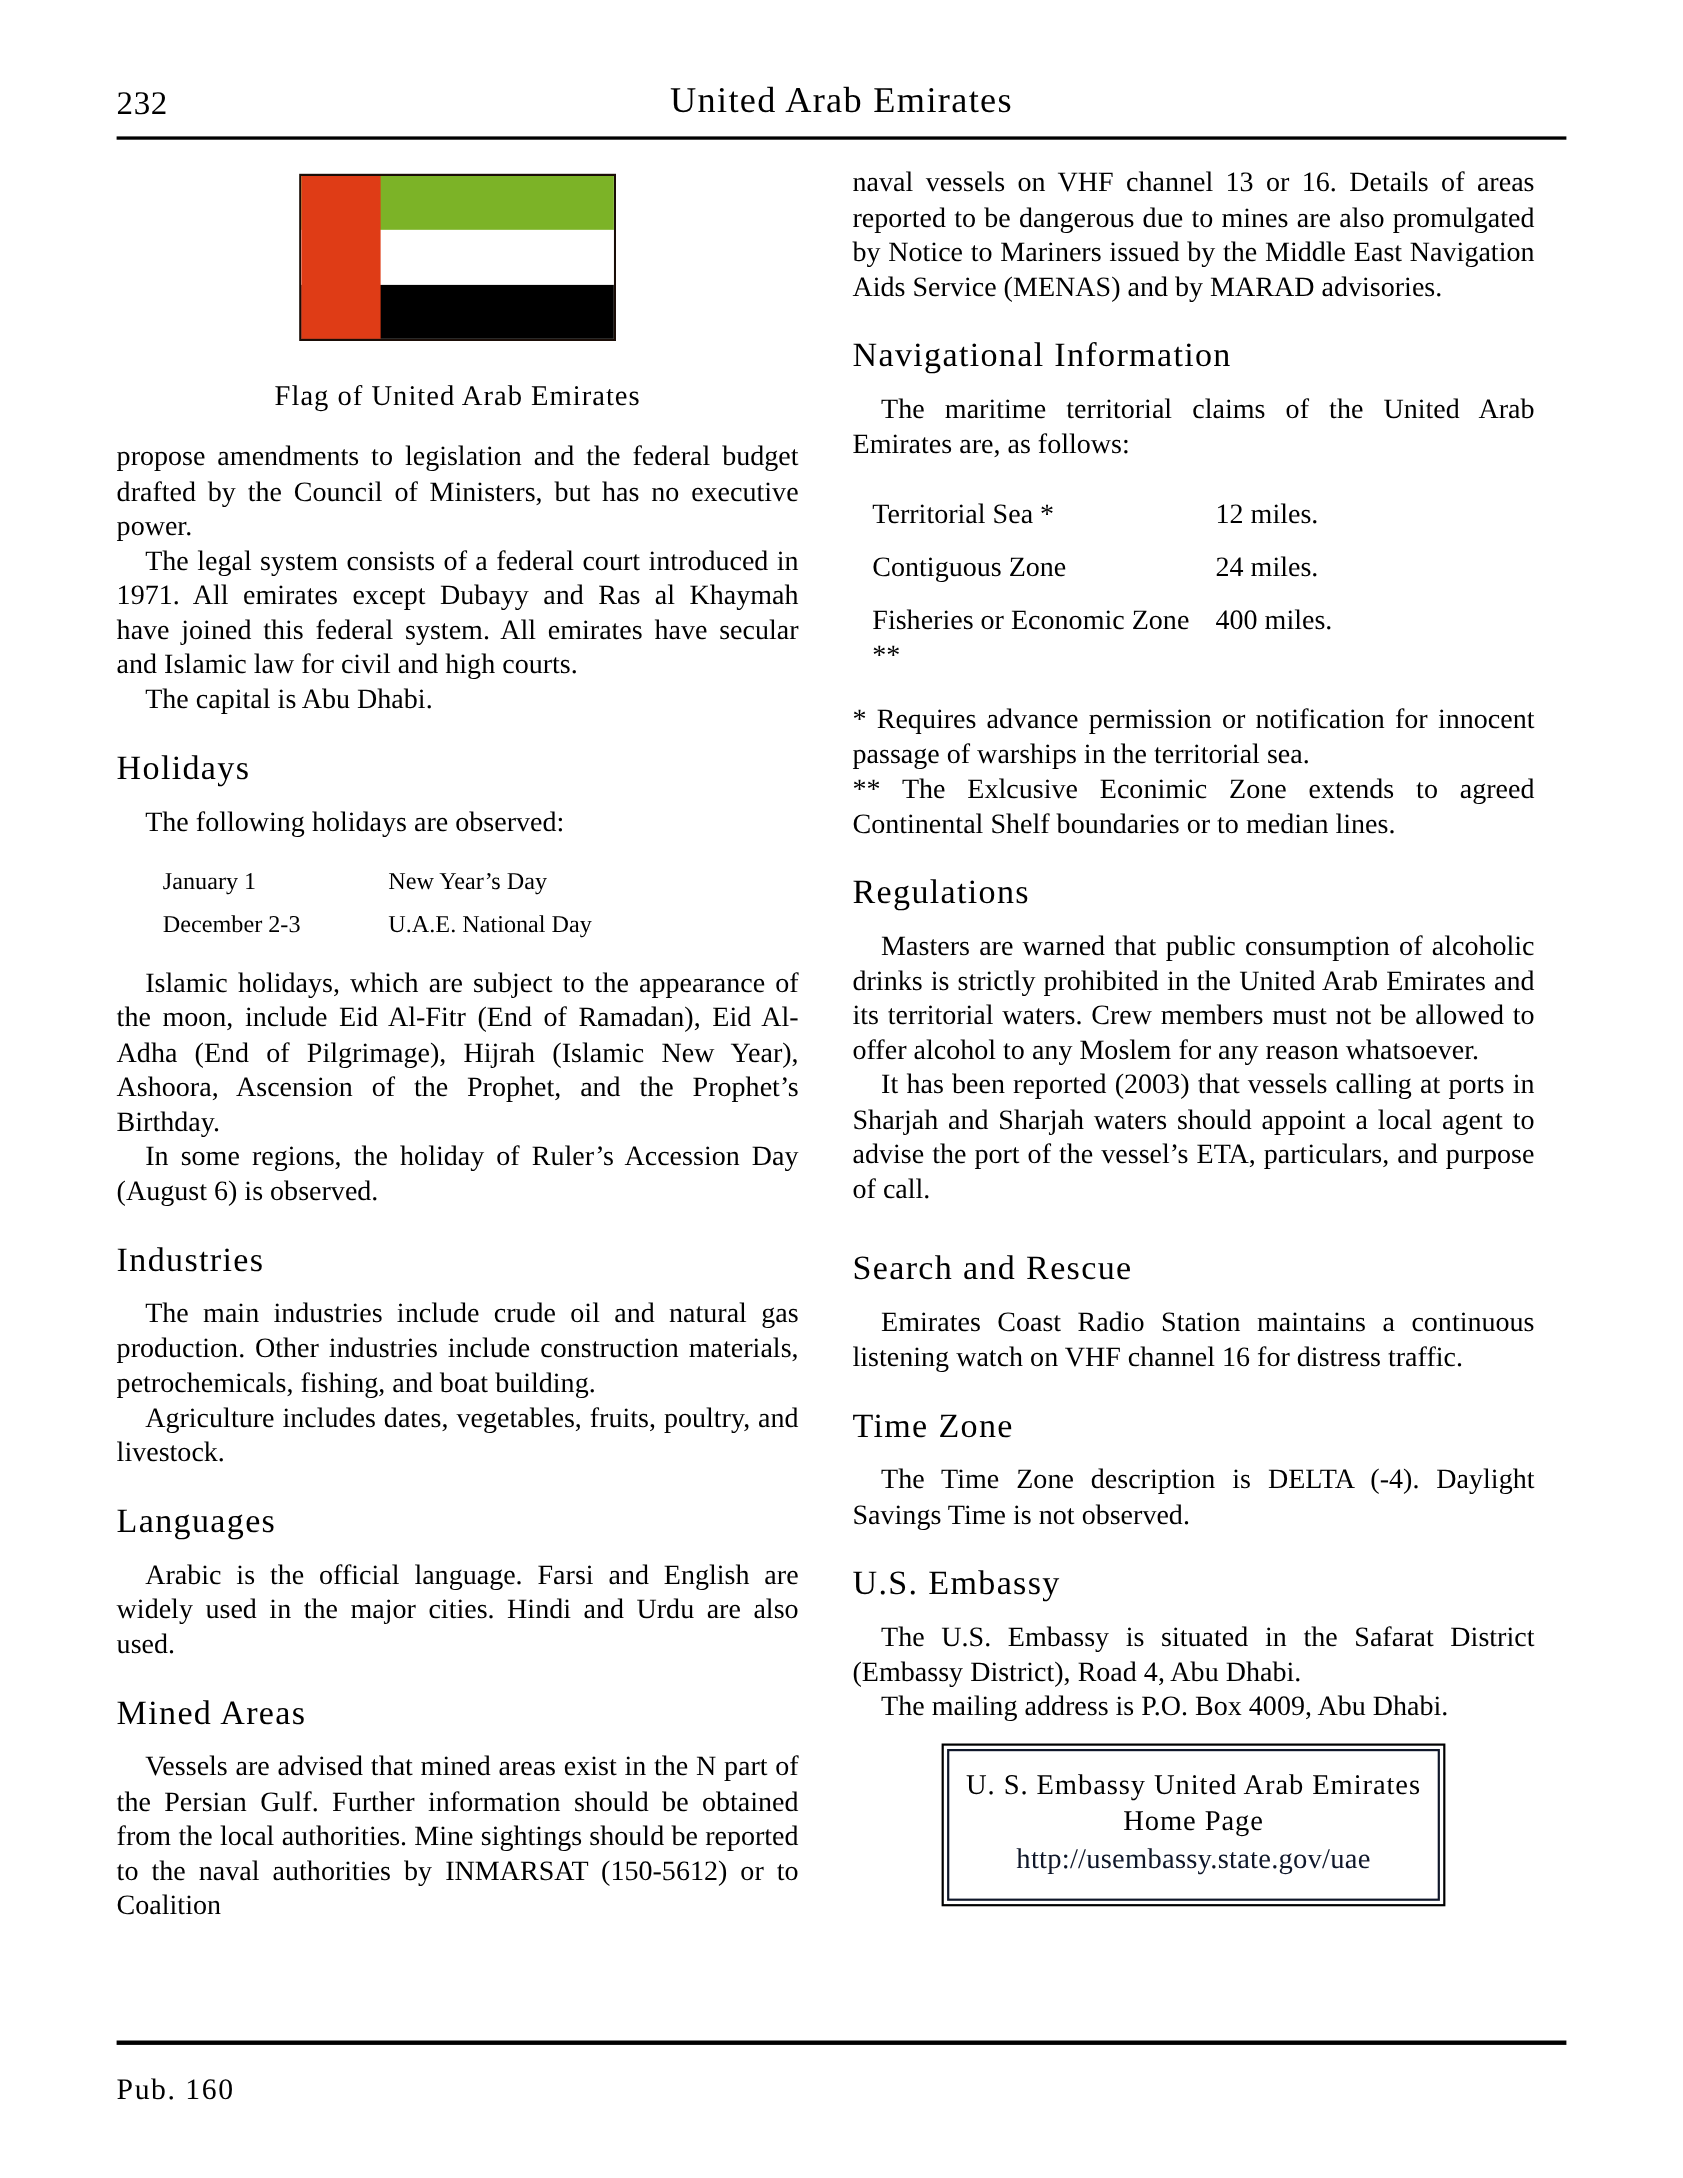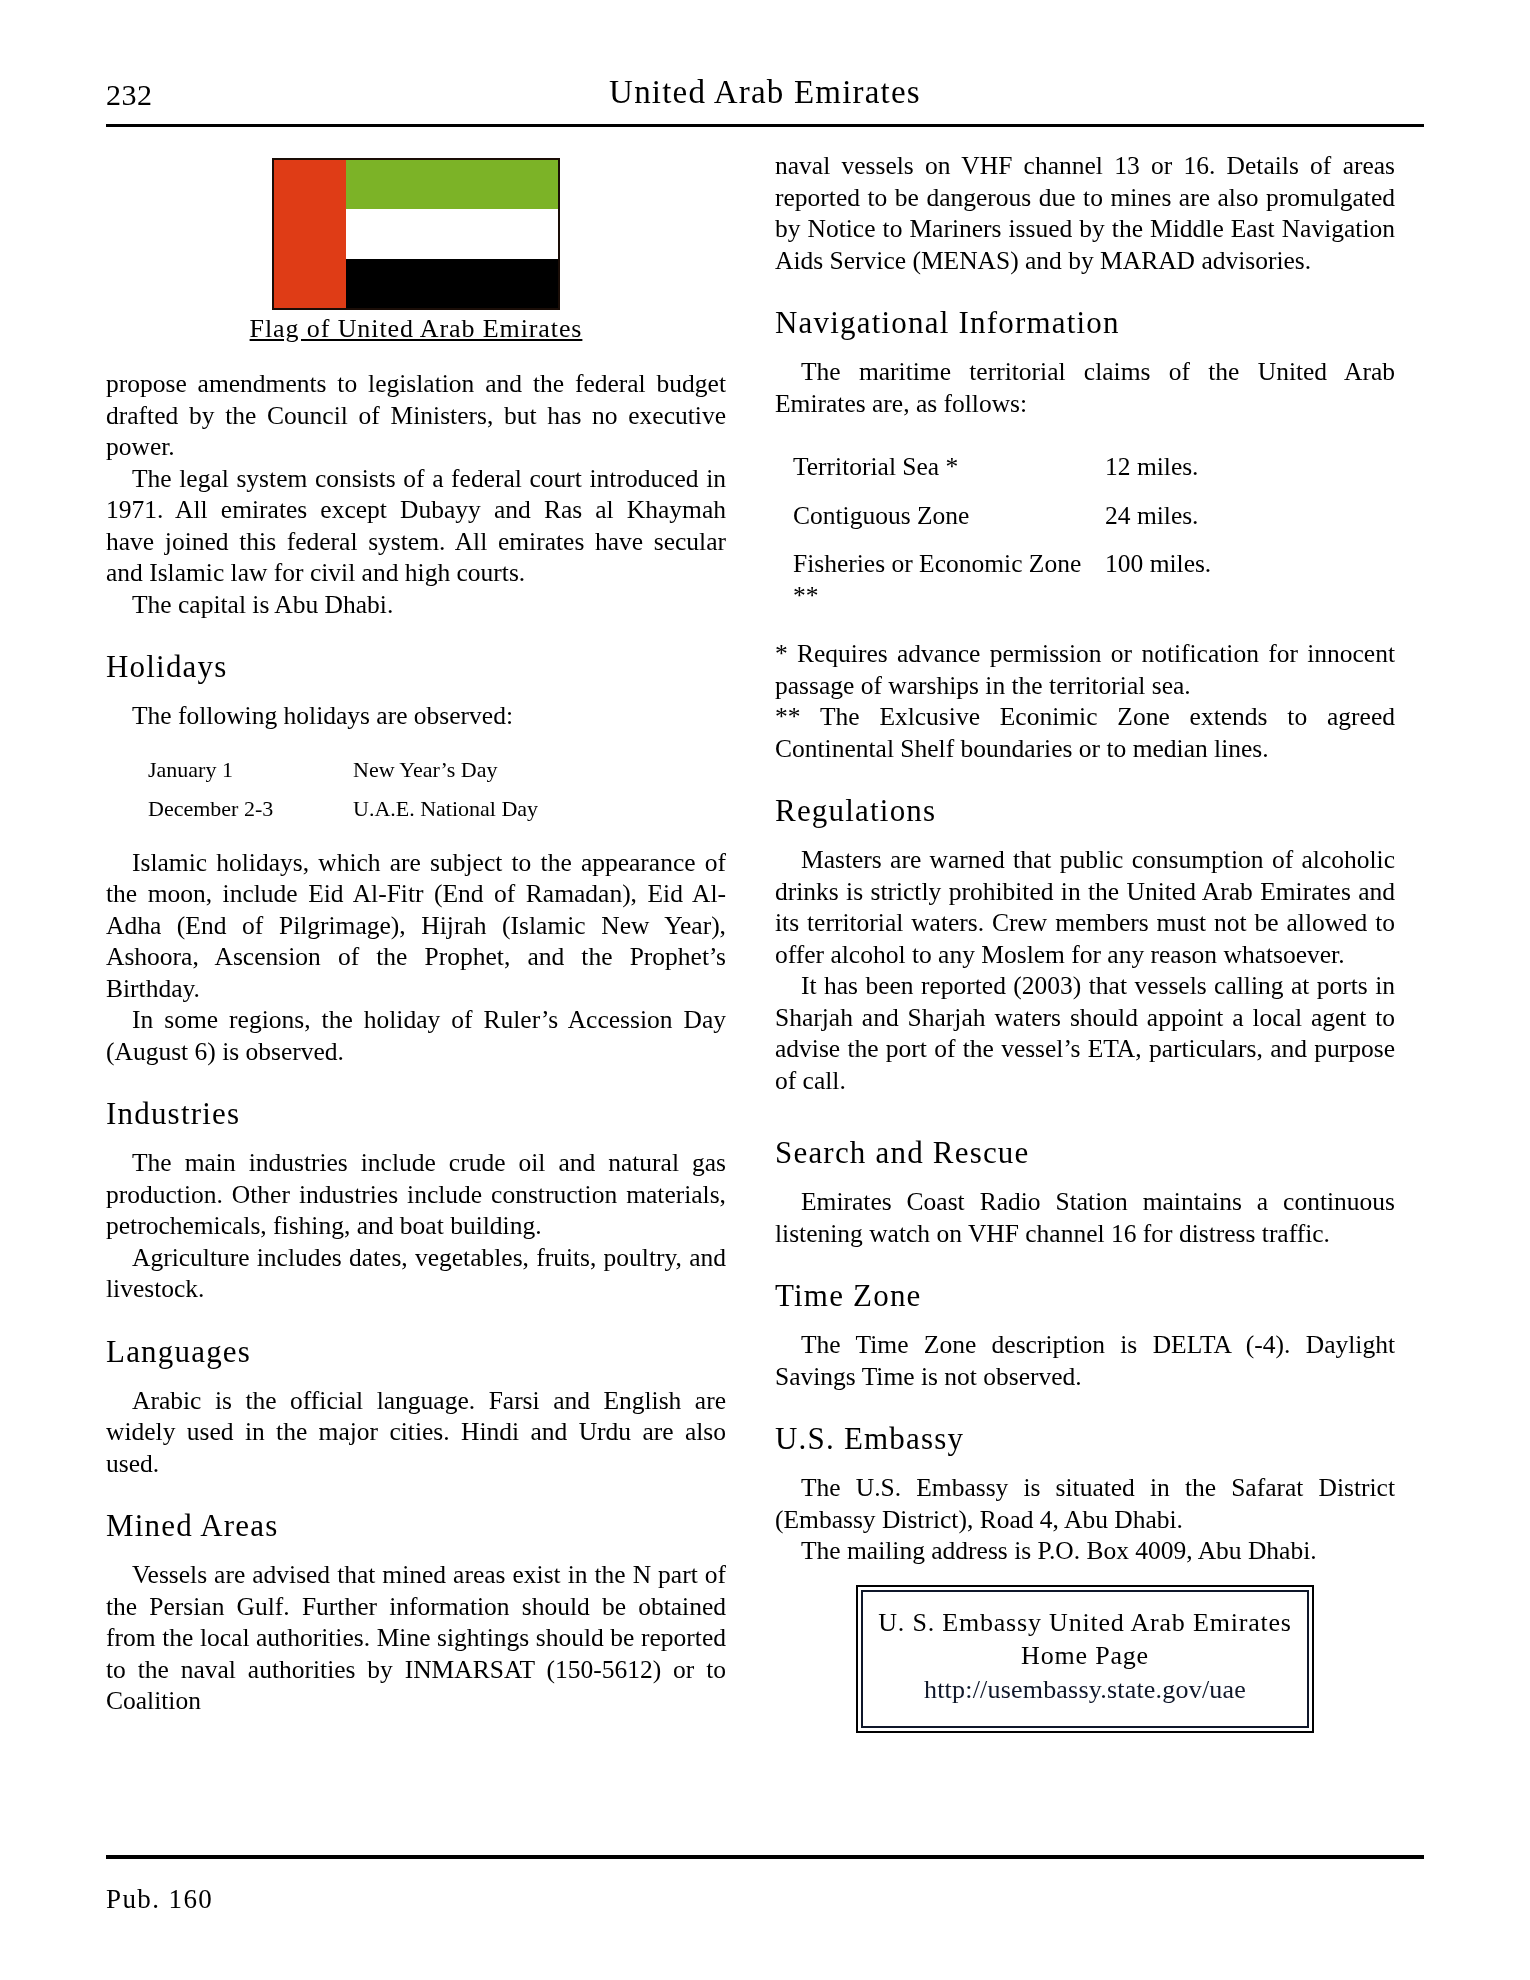--- a/index.html
+++ b/index.html
@@ -114,24 +114,24 @@
   .flag-black { top: 98.66px;  background: #000000; }
   .flag-red {
     position: absolute;
     left: 0;
     top: 0;
     width: 72px;
     height: 148px;
     background: #df3c16;
   }
   .flag-caption {
+    margin-top: 30px;
     font-size: 26px;
     letter-spacing: 0.9px;
     text-align: center;
-    text-decoration: underline;
   }
 
   
   .holiday-table {
     width: 100%;
     border-collapse: collapse;
     font-size: 22px;
     line-height: 31.5px;
   }
   .holiday-table td {
@@ -282,21 +282,21 @@
         <tr>
           <td class="label">Territorial Sea *</td>
           <td class="value">12 miles.</td>
         </tr>
         <tr>
           <td class="label">Contiguous Zone</td>
           <td class="value">24 miles.</td>
         </tr>
         <tr>
           <td class="label">Fisheries or Economic Zone **</td>
-          <td class="value">100 miles.</td>
+          <td class="value">400 miles.</td>
         </tr>
       </tbody>
     </table>
     <div class="sp-small"></div>
 
     <p class="noindent">* Requires advance permission or notification for innocent passage of warships in the territorial sea.</p>
     <p class="noindent">** The Exlcusive Econimic Zone extends to agreed Continental Shelf boundaries or to median lines.</p>
 
     <div class="sp-before-head"></div>
     <h2>Regulations</h2>

